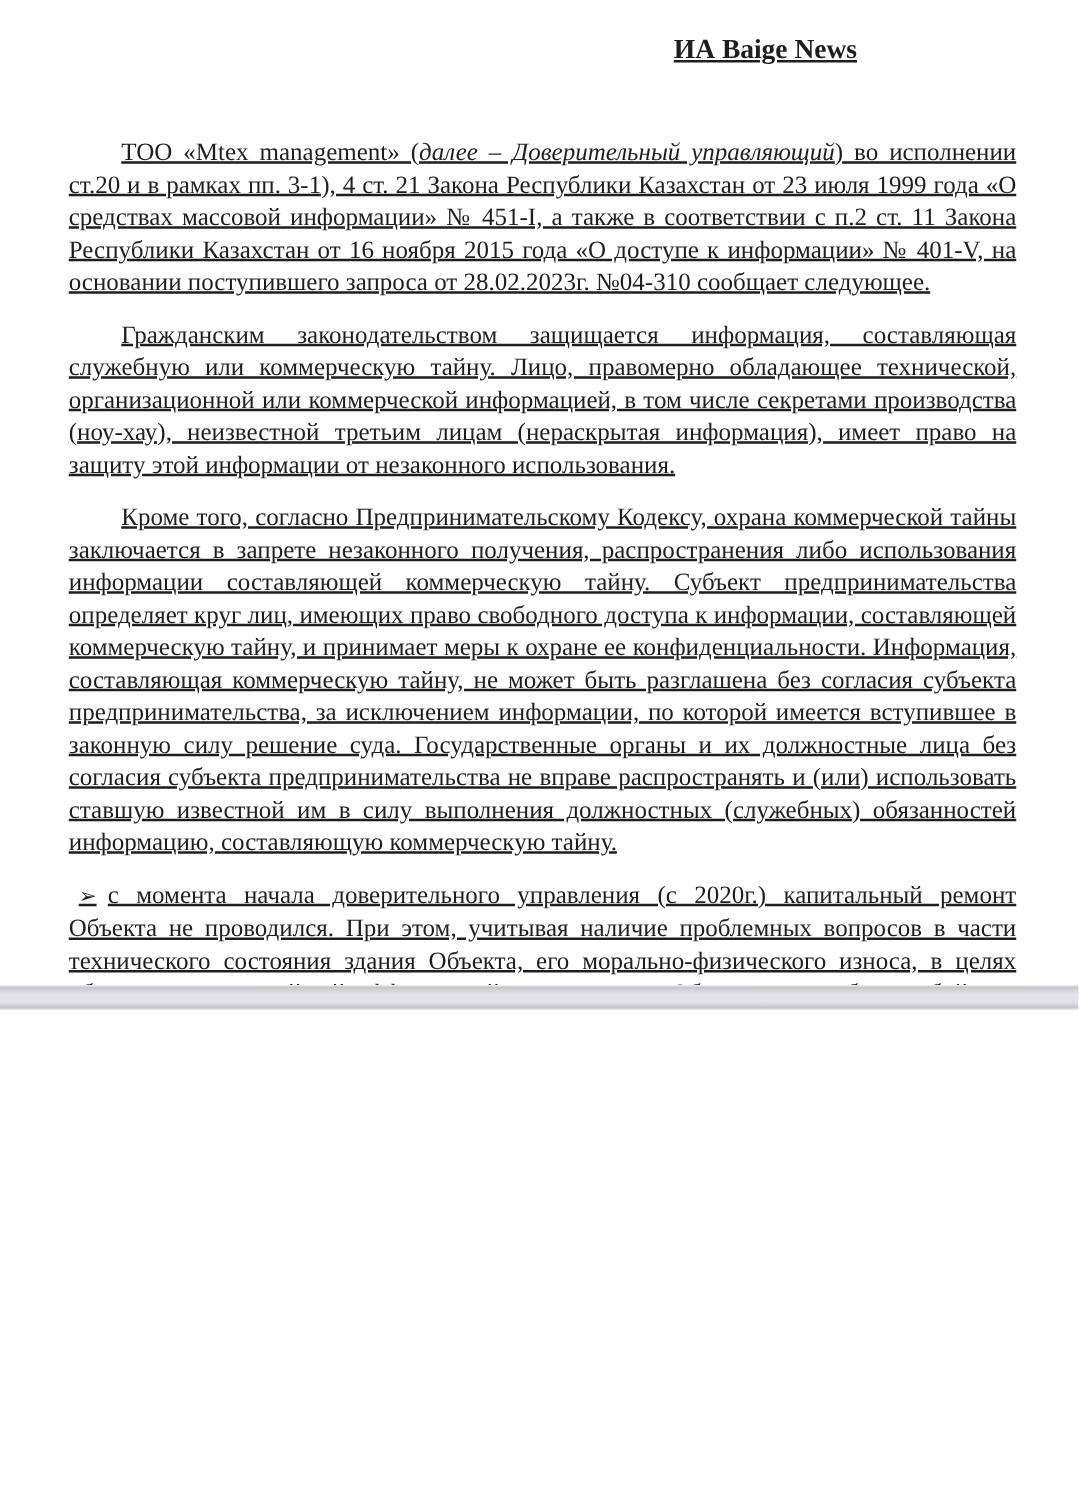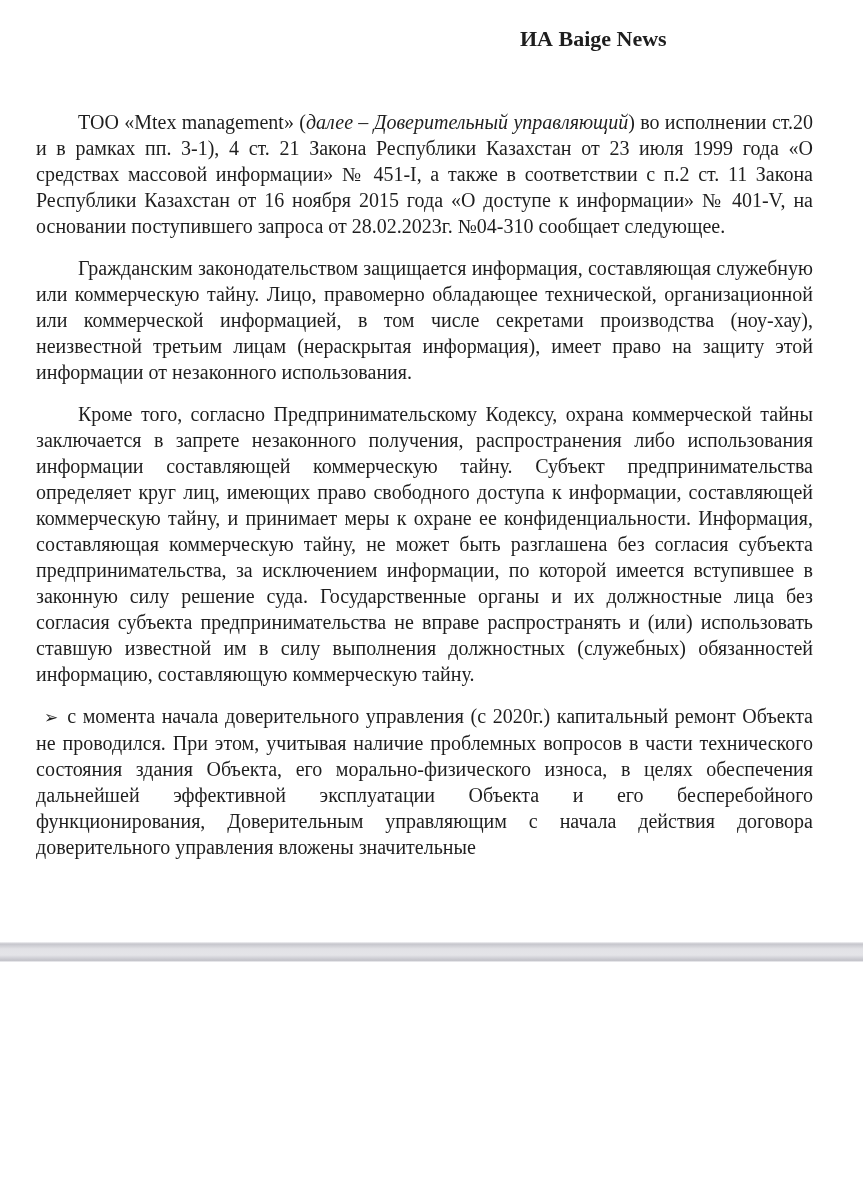--- a/index.html
+++ b/index.html
@@ -14,23 +14,24 @@
     background: #ffffff;
     overflow: hidden;
     font-family: "Liberation Serif", "DejaVu Serif", serif;
     color: #1e1e1e;
   }
   .page {
     box-sizing: border-box;
     background: #ffffff;
   }
   .page-1 {
-    height: 942px;
-    padding: 26px 34px 0 20px;
+    height: 788px;
+    padding: 26px 34px 0 39px;
     overflow: hidden;
+    text-decoration: underline;
   }
   .doc-header {
     margin: 0 0 0 500px;
     font-size: 22px;
     font-weight: bold;
     line-height: 26px;
     white-space: nowrap;
   }
   .doc-body {
     margin-top: 57px;

